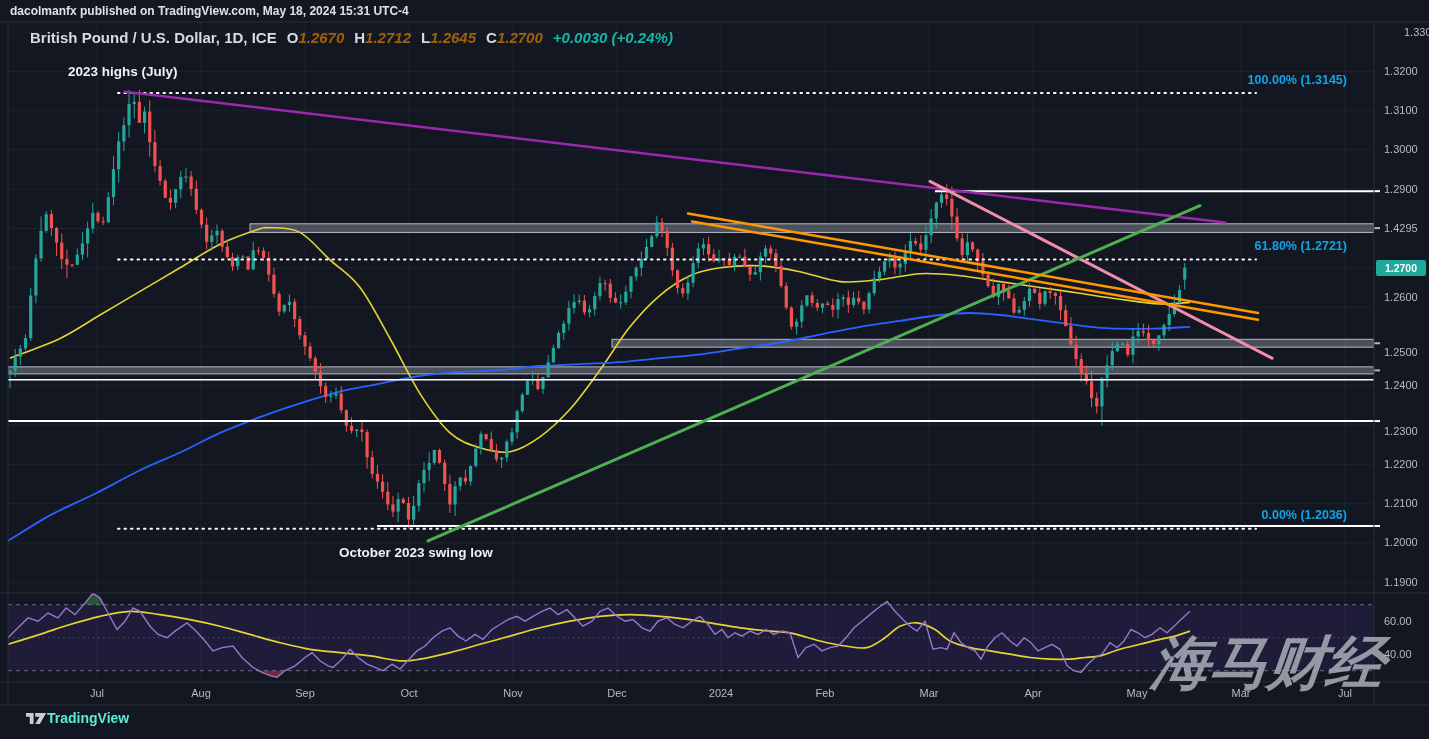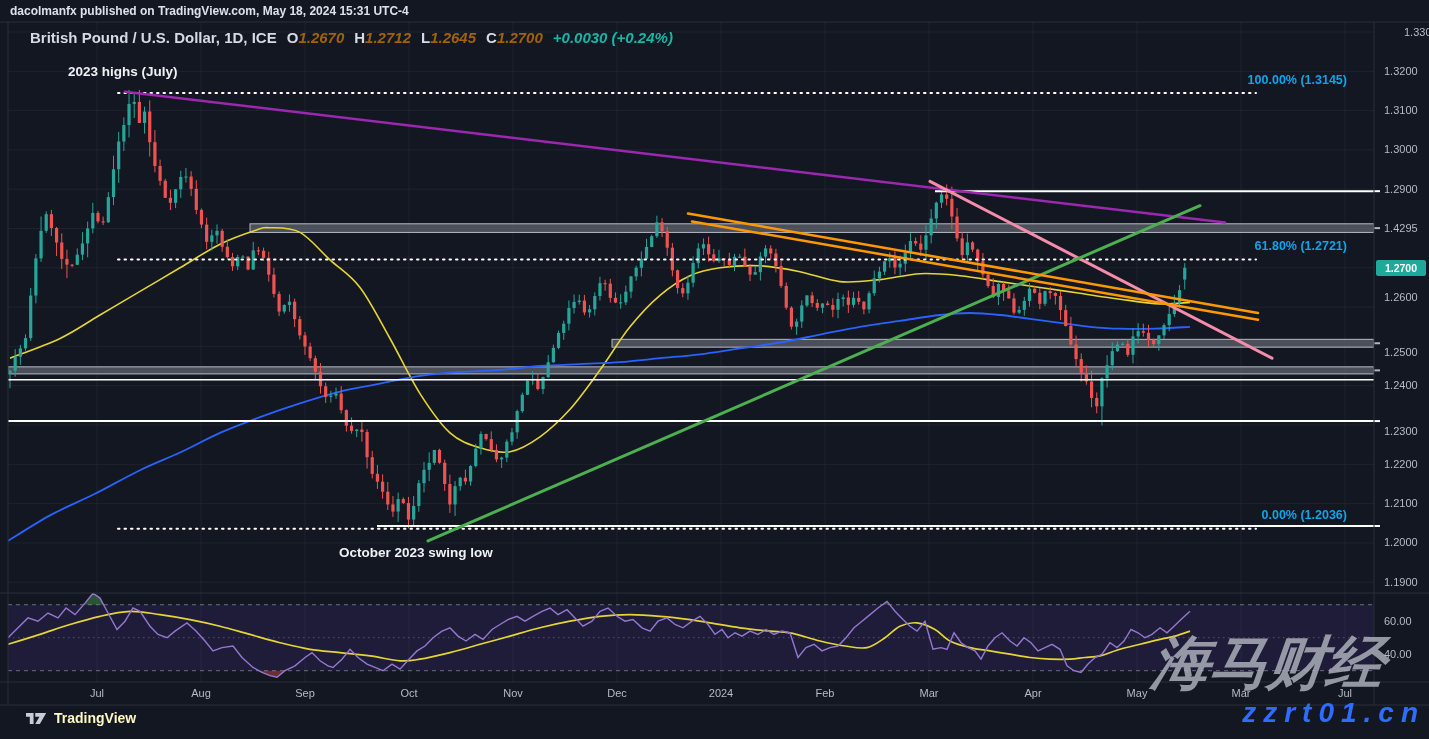--- a/index.html
+++ b/index.html
@@ -20,22 +20,22 @@
   #fib618{left:1172px;top:239px;}
   #fib0{left:1172px;top:508px;}
   .price-label{position:absolute;left:1384px;font-size:11px;color:#b6bac4;z-index:3;}
   .time-label{position:absolute;top:687px;font-size:11px;color:#b6bac4;transform:translateX(-50%);z-index:3;}
   .badge{position:absolute;left:1376px;top:260px;width:50px;height:16px;background:#1fa99a;border-radius:2px;
          color:#ffffff;font-size:10.5px;font-weight:700;text-align:center;line-height:16px;z-index:5;}
   .wm-cn{position:absolute;left:1152px;top:630px;font-size:58px;font-weight:900;font-style:italic;
          color:#b0b4be;opacity:.82;transform:skewX(-6deg);line-height:1.15;white-space:nowrap;z-index:6;}
   .wm-url{position:absolute;right:4px;top:697px;font-size:28px;font-weight:800;font-style:italic;
           color:#2e6bff;letter-spacing:7px;white-space:nowrap;z-index:7;}
-  .footer{position:absolute;left:26px;top:710px;display:flex;align-items:center;gap:7px;
-          color:#fef9c3;font-size:14px;font-weight:700;z-index:3;}
+  .footer{position:absolute;left:26px;top:710px;display:flex;align-items:center;
+          color:#5eead4;font-size:14px;font-weight:700;z-index:3;}
   .footer svg{display:block;}
 </style>
 </head>
 <body>
 
 <div class="stage">
   <svg id="chart" width="1429" height="739">
       <defs>
         <clipPath id="mainClip">
           <rect x="8" y="22" width="1366" height="571"></rect>
@@ -620,21 +620,20 @@
       <div class="time-label" style="left: 721px;">2024</div>
       <div class="time-label" style="left: 825px;">Feb</div>
       <div class="time-label" style="left: 929px;">Mar</div>
       <div class="time-label" style="left: 1033px;">Apr</div>
       <div class="time-label" style="left: 1137px;">May</div>
       <div class="time-label" style="left: 1241px;">Mar</div>
       <div class="time-label" style="left: 1345px;">Jul</div>
     </div>
 
   <div class="wm-cn">海马财经</div>
-  <div class="wm-url">zzrt01.cn</div>
 
   <div class="footer">
     <svg width="21" height="15" viewBox="0 0 25 15">
       <polygon points="0,1 9,1 9,14 4.5,14 4.5,5.5 0,5.5" fill="#c7ccd6"></polygon>
       <polygon points="11,1 24,1 16.5,14 11,14 16,5.5 11,5.5" fill="#c7ccd6"></polygon>
     </svg>
     <span>TradingView</span>
   </div>
 <div class="price-label" style="top: 25.5px; margin-left: 20px;">1.3300</div>
     <div class="price-label" style="top: 64.8px;">1.3200</div>

